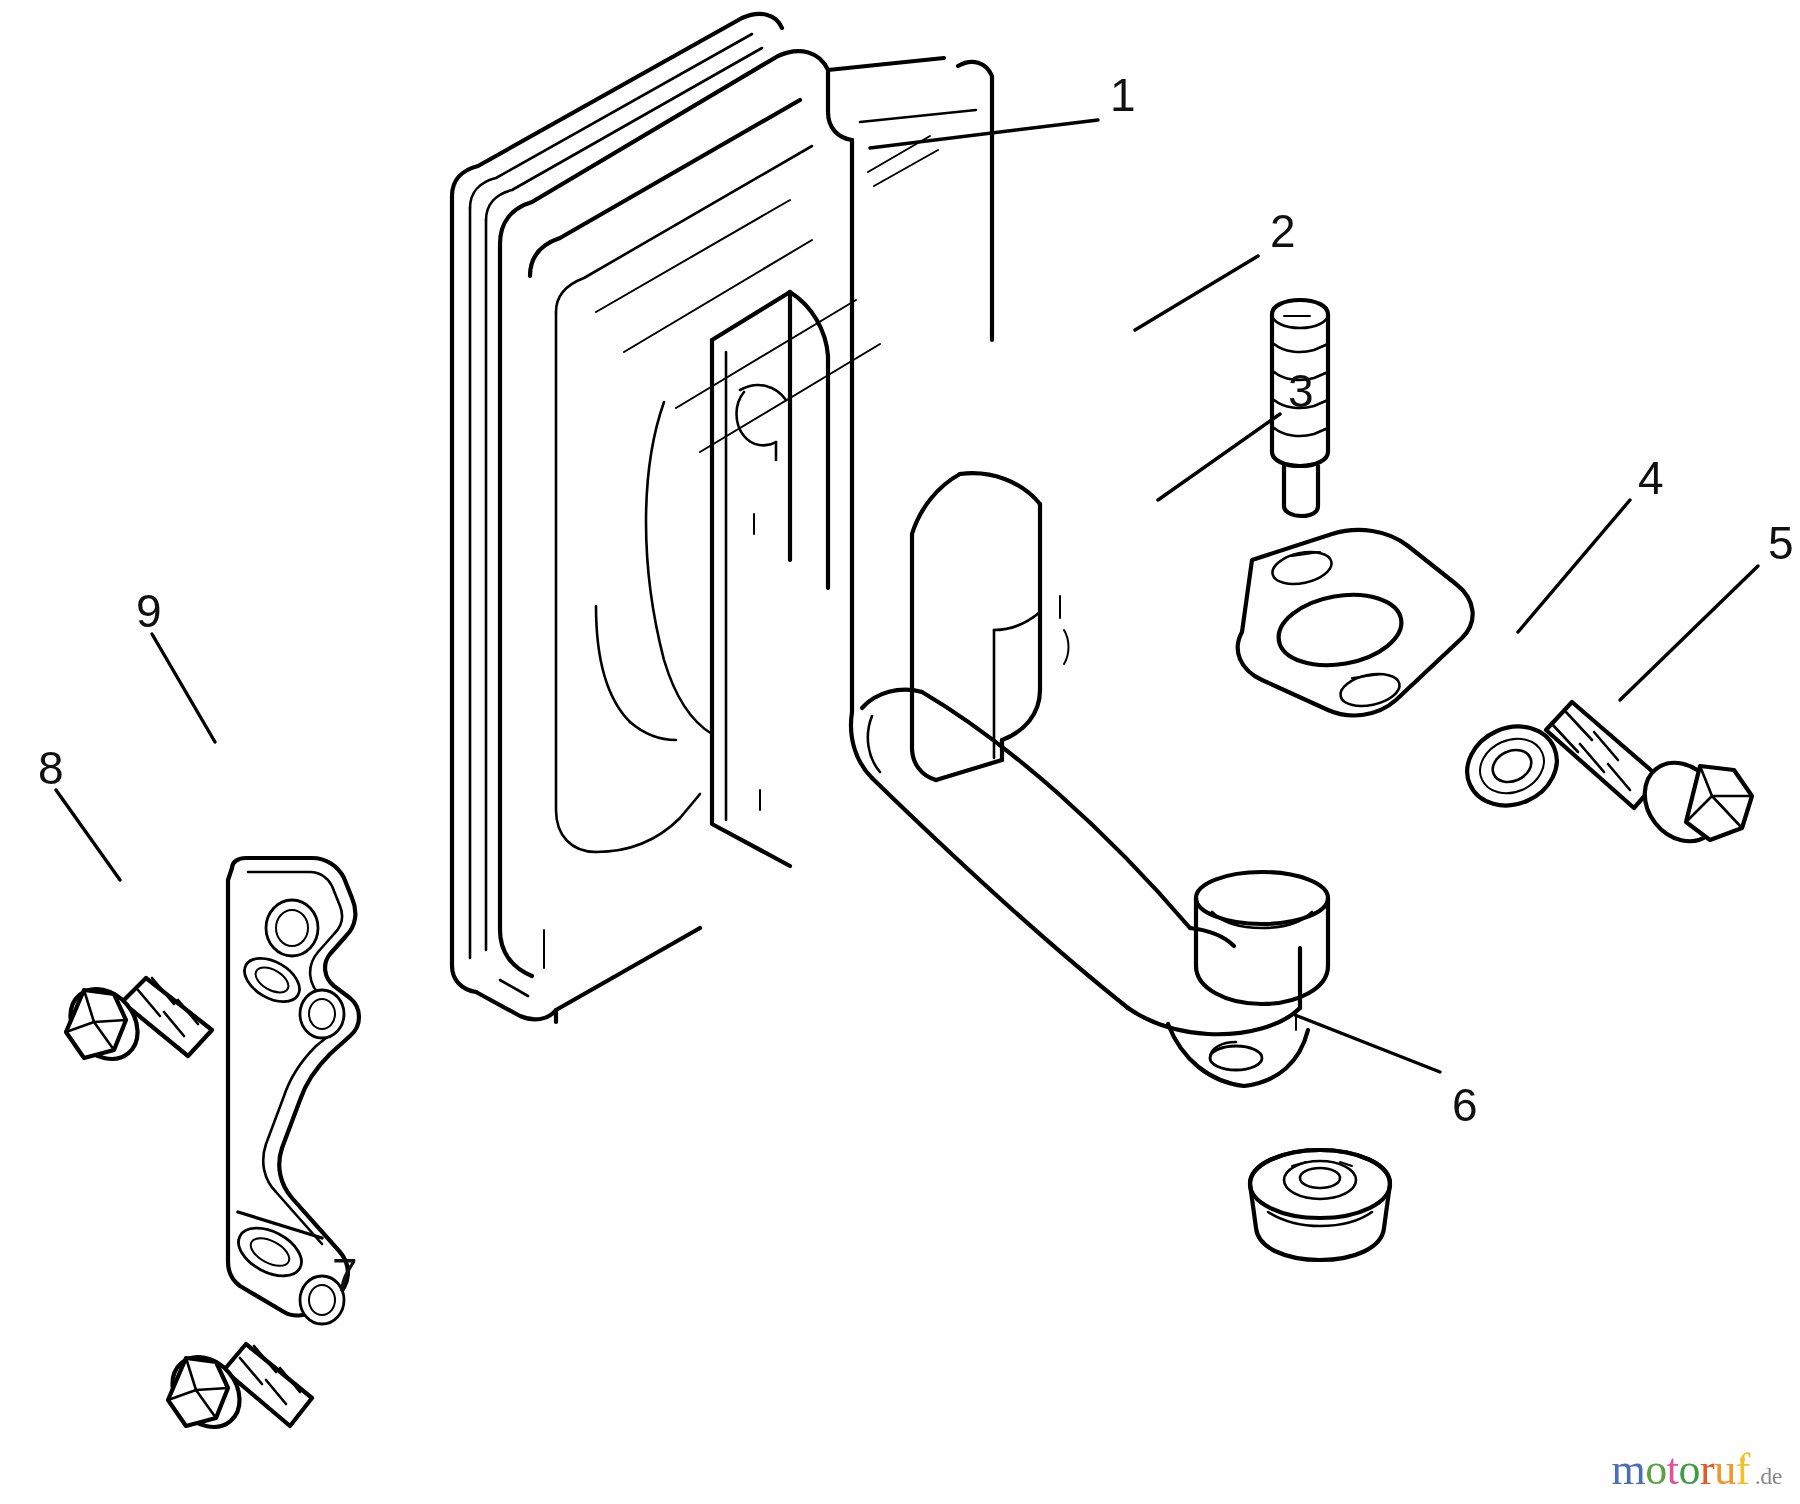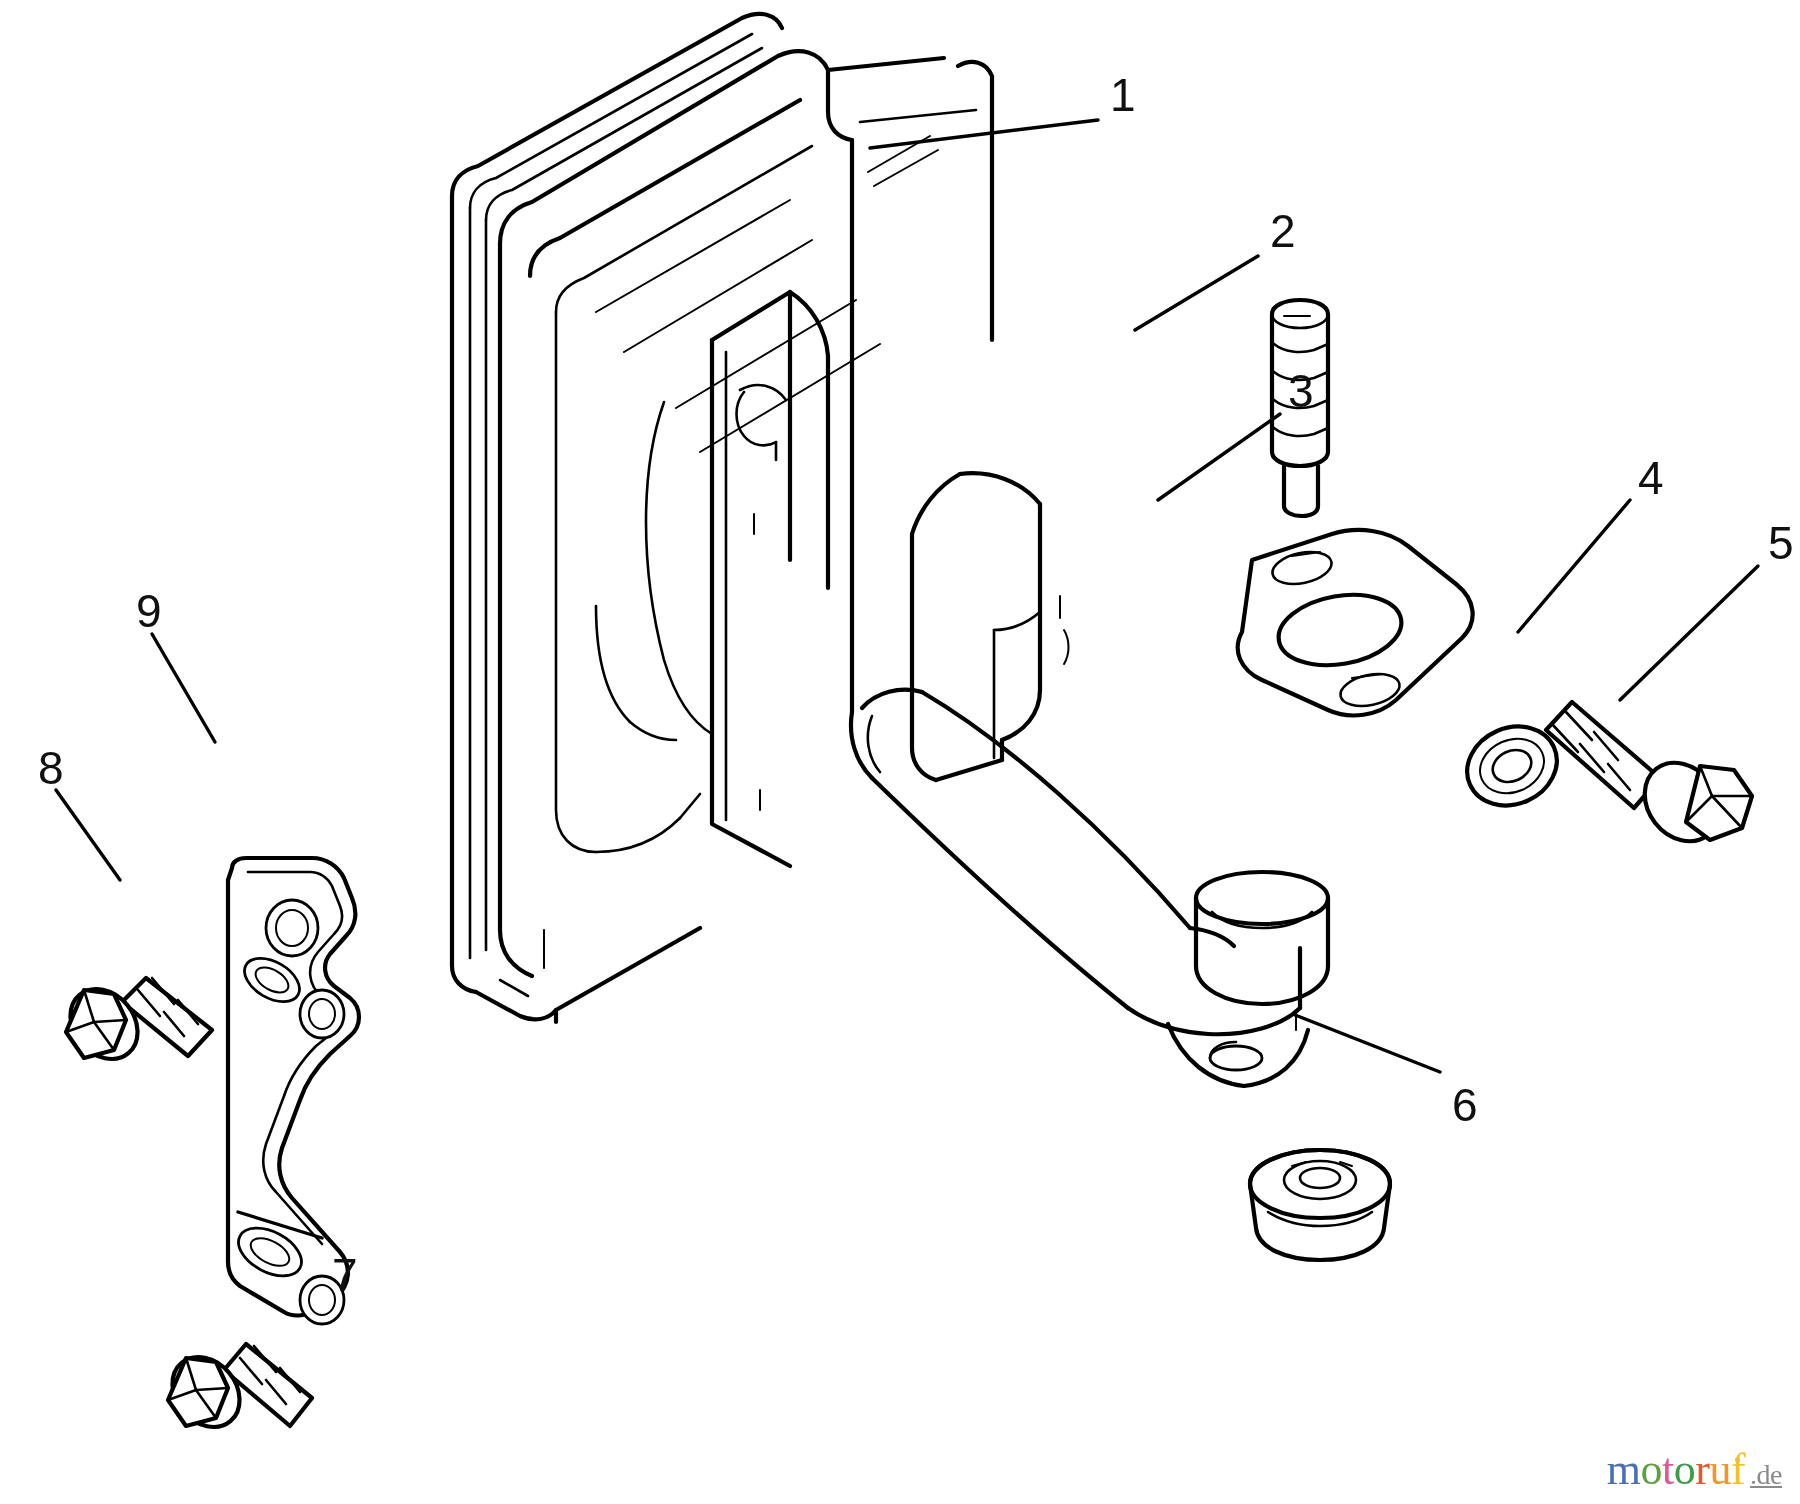--- a/index.html
+++ b/index.html
@@ -41,23 +41,22 @@
     bottom: 12px;
     font-family: "Liberation Serif", serif;
     font-size: 44px;
     letter-spacing: -0.5px;
     line-height: 1;
     white-space: nowrap;
     user-select: none;
   }
   #watermark .wm-ch { font-weight: 400; }
   #watermark .wm-tld {
-    font-size: 28px;
+    font-size: 24px;
     vertical-align: baseline;
-    text-decoration: underline;
   }
   .wm-dot {
     display: inline-block;
     width: 5px;
     height: 5px;
     border-radius: 50%;
     position: relative;
     top: -22px;
     left: -10px;
   }

